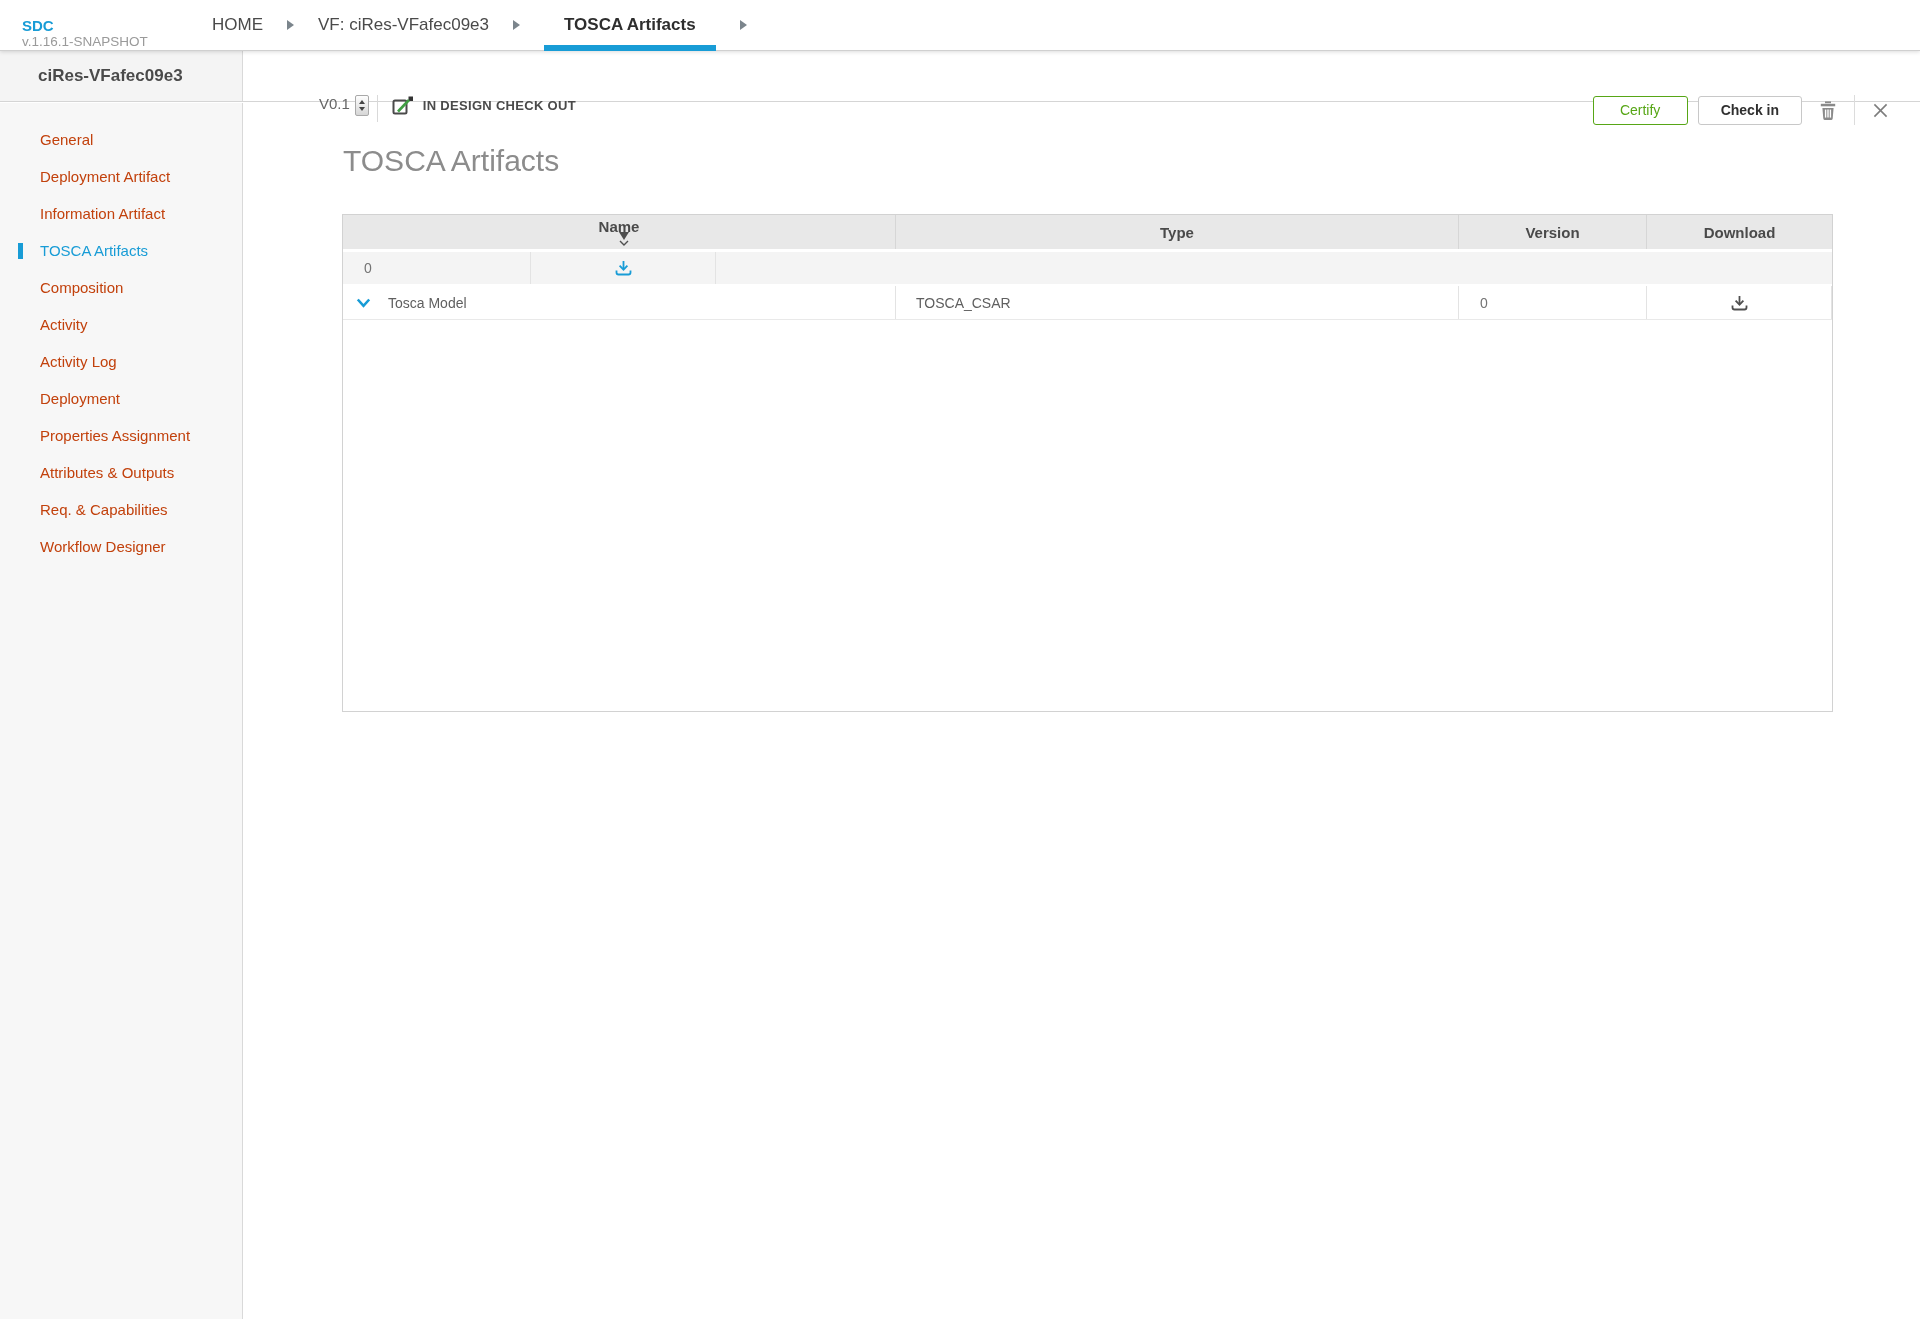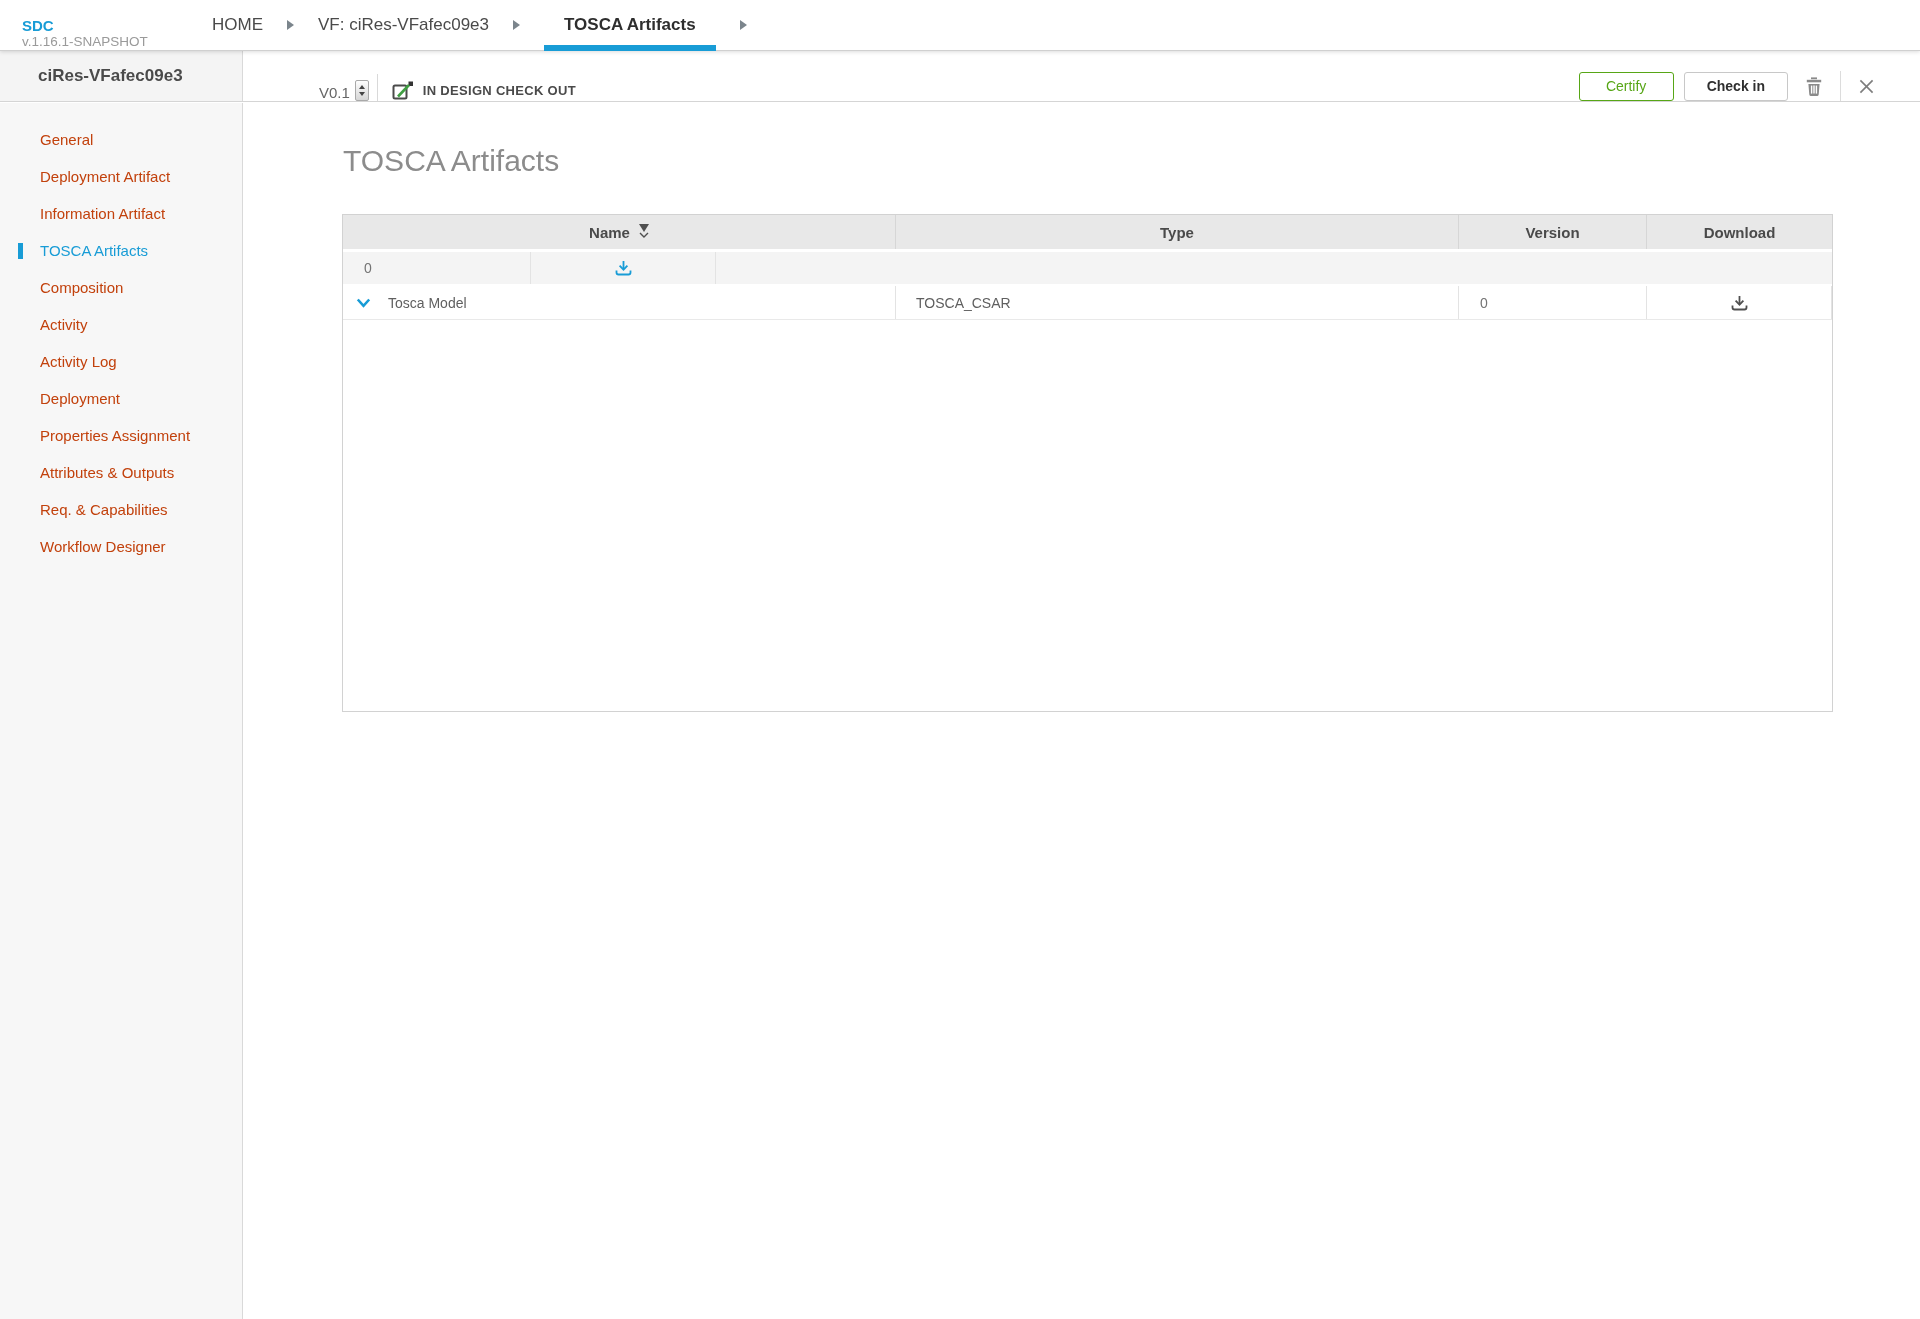--- a/index.html
+++ b/index.html
@@ -43,21 +43,21 @@
   .toolbar {
     height:51px; display:flex; align-items:stretch;
     background:#fff; border-bottom:1px solid #d5d5d5;
     position:relative; z-index:10;gap:24px;
   }
   .entity-name-cell {
     width:243px; background:#f4f4f4; border-right:1px solid #d9d9d9;
     display:flex; align-items:center; padding-left:38px;
     font-size:17px; font-weight:bold; color:#4a4a4a;
   }
-  .toolbar-main { flex:1; display:flex; align-items:flex-end; padding:0 28px 0 52px;margin-top:44px; }
+  .toolbar-main { flex:1; display:flex; align-items:flex-start; padding:0 14px 0 52px;margin-top:44px; }
   .version-label { font-size:15px; color:#666; margin-right:5px; }
   .version-spinner {
     width:14px; height:21px; border:1px solid #a9a9a9; border-radius:2px;
     background:linear-gradient(#fefefe,#d6d6d6);
     display:flex; flex-direction:column; align-items:center; justify-content:center;
     cursor:pointer;
   }
   .sp-up { width:0;height:0;border-left:3.5px solid transparent;border-right:3.5px solid transparent;border-bottom:4.5px solid #444; }
   .sp-down { width:0;height:0;border-left:3.5px solid transparent;border-right:3.5px solid transparent;border-top:4.5px solid #444; margin-top:3px; }
   .v-divider { width:1px; height:27px; background:#d9d9d9; margin:0 14px 0 8px; }
@@ -91,21 +91,21 @@
   }
 
   
   .main { margin-left:244px; padding:42px 0 0 98px; }
   .page-title { font-size:30px; font-weight:400; color:#8c8c8c; margin:0 0 36px 1px; }
 
   .table-wrap { width:1491px; min-height:498px; border:1px solid #d2d2d2; background:#fff; }
   .thead { display:flex; background:#e8e8e8; height:37px; border-bottom:3px solid #fff; }
   .th {
     display:flex; align-items:center; justify-content:center;
-    font-size:15px; font-weight:bold; color:#4a4a4a; border-right:1px solid #d6d6d6;
+    font-size:15px; font-weight:bold; color:#4a4a4a; border-right:1px solid #d6d6d6;flex-direction:column;
   }
   .col-name { width:553px; } .col-type { width:563px; }
   .col-version { width:188px; } .col-download { width:185px; border-right:none; }
 
   .sort-filter { display:flex; flex-direction:column; align-items:center; margin-left:9px; margin-top:-3px; cursor:pointer; }
   .funnel {
     width:10px; height:0;
     border-top:8px solid #4f4f4f;
     border-left:5px solid transparent;
     border-right:5px solid transparent;

